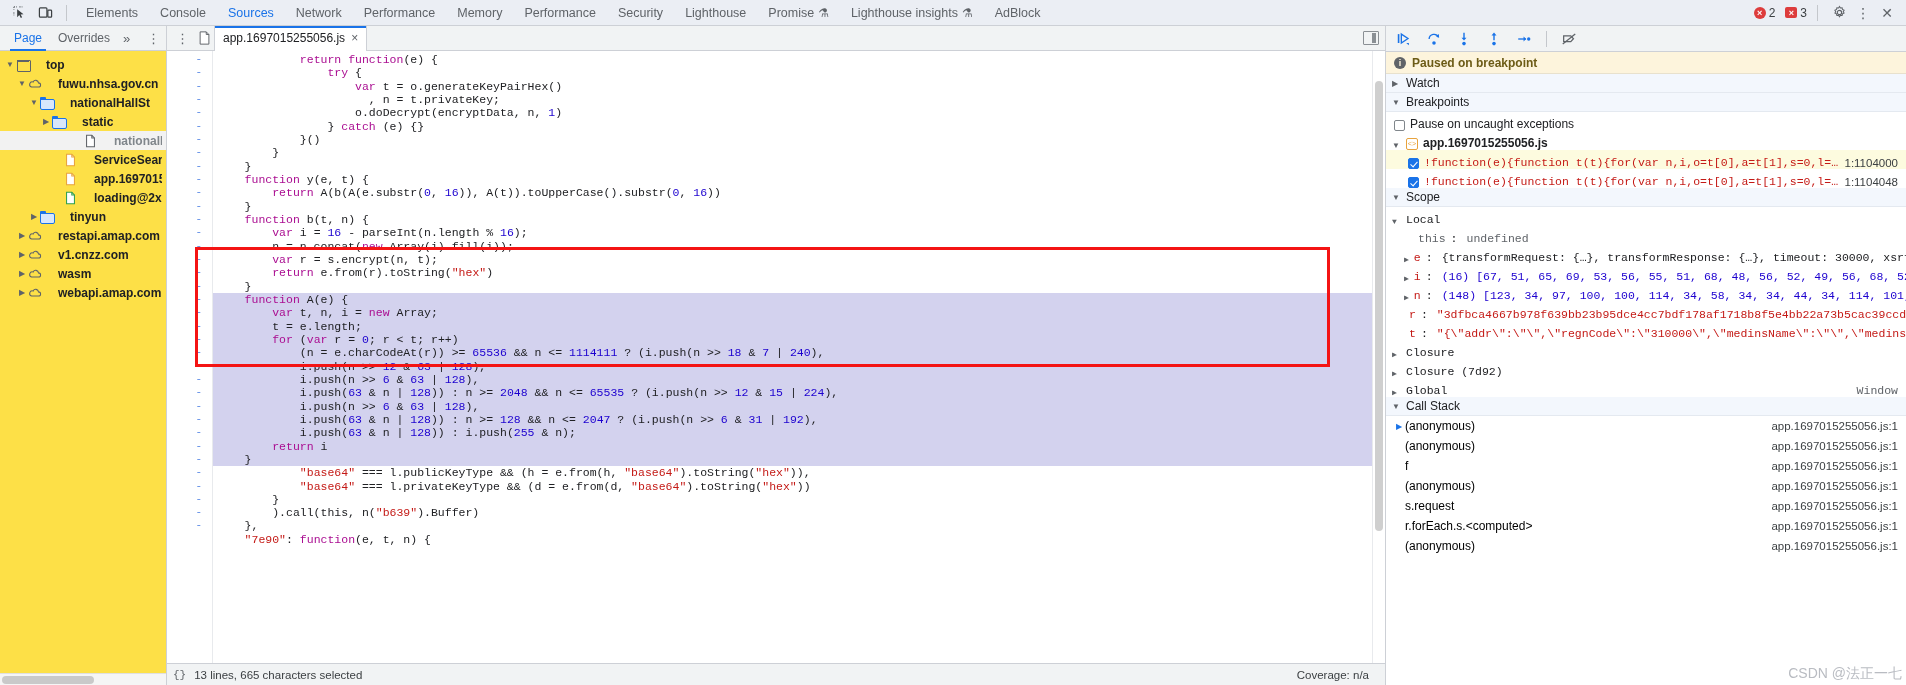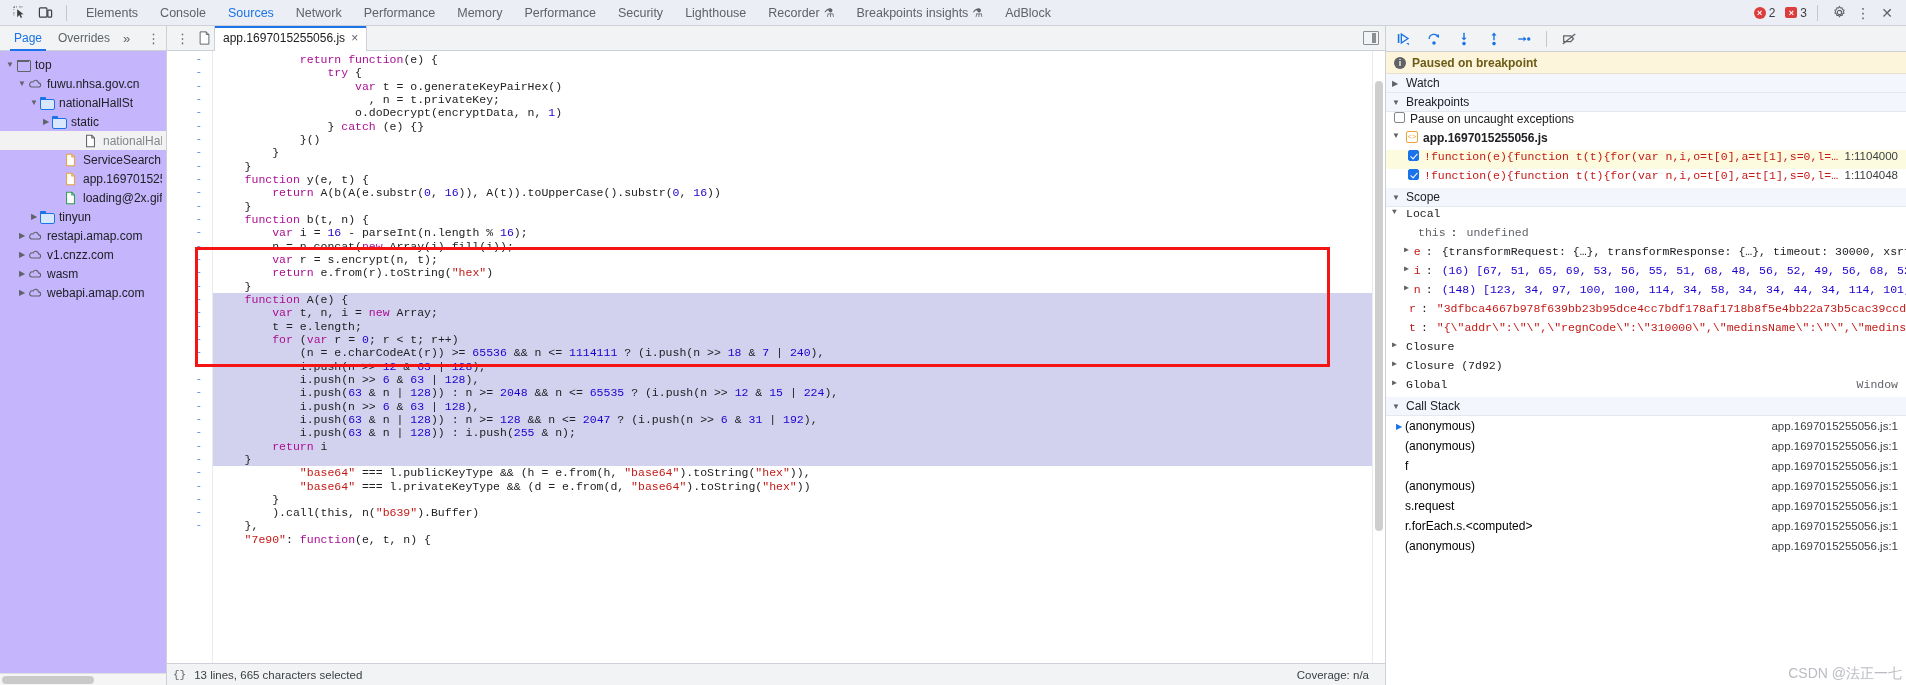--- a/index.html
+++ b/index.html
@@ -60,21 +60,21 @@
   }
 
   
   .body { flex: 1; display: flex; min-height: 0; }
 
   
   .navigator {
     width: 167px; min-width: 167px;
     border-right: 1px solid #cdd0d6;
     display: flex; flex-direction: column;
-    background: #c4b5fd;
+    background: #fde047;
   }
   .nav-tabs {
     height: 25px; min-height: 25px; background: #f1f3f4;
     border-bottom: 1px solid #cdd0d6;
     display: flex; align-items: center; padding-left: 6px;
   }
   .ntab {
     font-size: 12px; color: #5f6368; padding: 0 8px; height: 25px; line-height: 25px;
     position: relative;
   }
@@ -84,21 +84,21 @@
   }
   .ntab-more { color: #5f6368; font-size: 13px; padding: 0 5px; }
   .nav-dots { margin-left: auto; padding-right: 6px; color: #5f6368; font-size: 13px; }
   .tree { flex: 1; overflow: hidden; padding-top: 4px; font-size: 12px; color: #202124; }
   .trow {
     display: flex; align-items: center; height: 19px; white-space: nowrap;
     padding-right: 4px;
   }
   .trow.sel { background: #f2f2f2; }
   .tw { width: 12px; min-width: 12px; text-align: center; color: #5f6368; font-size: 8px; }
-  .tlabel { margin-left: 5px; overflow: hidden; text-overflow: clip; }
+  .tlabel { margin-left: 16px; overflow: hidden; text-overflow: clip; font-weight: bold; }
   .tlabel.muted { color: #80868b; }
   .ico { width: 14px; min-width: 14px; height: 14px; display: inline-block; position: relative; }
   
   .ico-frame::before {
     content: ""; position: absolute; left: 1px; top: 2px; width: 12px; height: 10px;
     border: 1.4px solid #5f6368; border-radius: 1px;
   }
   .ico-frame::after {
     content: ""; position: absolute; left: 1px; top: 2px; width: 12px; height: 2.5px;
     background: #5f6368;
@@ -213,21 +213,21 @@
     display: flex; align-items: center; justify-content: center;
   }
   .dbg-body { flex: 1; overflow: hidden; min-height: 0; }
   .sect-head {
     background: #f3f7fd; border-bottom: 1px solid #e4e9f0;
     height: 19px; display: flex; align-items: center; gap: 5px;
     padding-left: 6px; font-size: 12px; color: #202124;
   }
   .caret { font-size: 8px; color: #5f6368; width: 9px; }
   .row {
-    height: 19px; display: flex; align-items: flex-start; gap: 5px;
+    height: 19px; display: flex; align-items: flex-end; gap: 5px;
     padding-left: 8px; font-size: 12px; color: #202124; white-space: nowrap; overflow: hidden;
   }
   .row.mono { font-family: "Liberation Mono", monospace; font-size: 11.5px; }
   .cb {
     width: 11px; height: 11px; min-width: 11px; border: 1.3px solid #80868b; border-radius: 2px; background: #fff;
   }
   .cb.checked { background: #1a73e8; border-color: #1a73e8; position: relative; }
   .cb.checked::after {
     content: ""; position: absolute; left: 3px; top: 0.5px; width: 3px; height: 6px;
     border: solid #fff; border-width: 0 1.6px 1.6px 0; transform: rotate(42deg);
@@ -296,25 +296,25 @@
         <div class="ptab">
           <span>Performance</span>
         </div>
         <div class="ptab">
           <span>Security</span>
         </div>
         <div class="ptab">
           <span>Lighthouse</span>
         </div>
         <div class="ptab">
-          <span>Recorder</span>
+          <span>Promise</span>
           <span class="flask">⚗</span>
         </div>
         <div class="ptab">
-          <span>Breakpoints insights</span>
+          <span>Lighthouse insights</span>
           <span class="flask">⚗</span>
         </div>
         <div class="ptab">
           <span>AdBlock</span>
         </div>
       </div>
     <div class="tb-right">
       <div class="badge-err">
         <span class="dot-err">×</span>
         <span>2</span>

